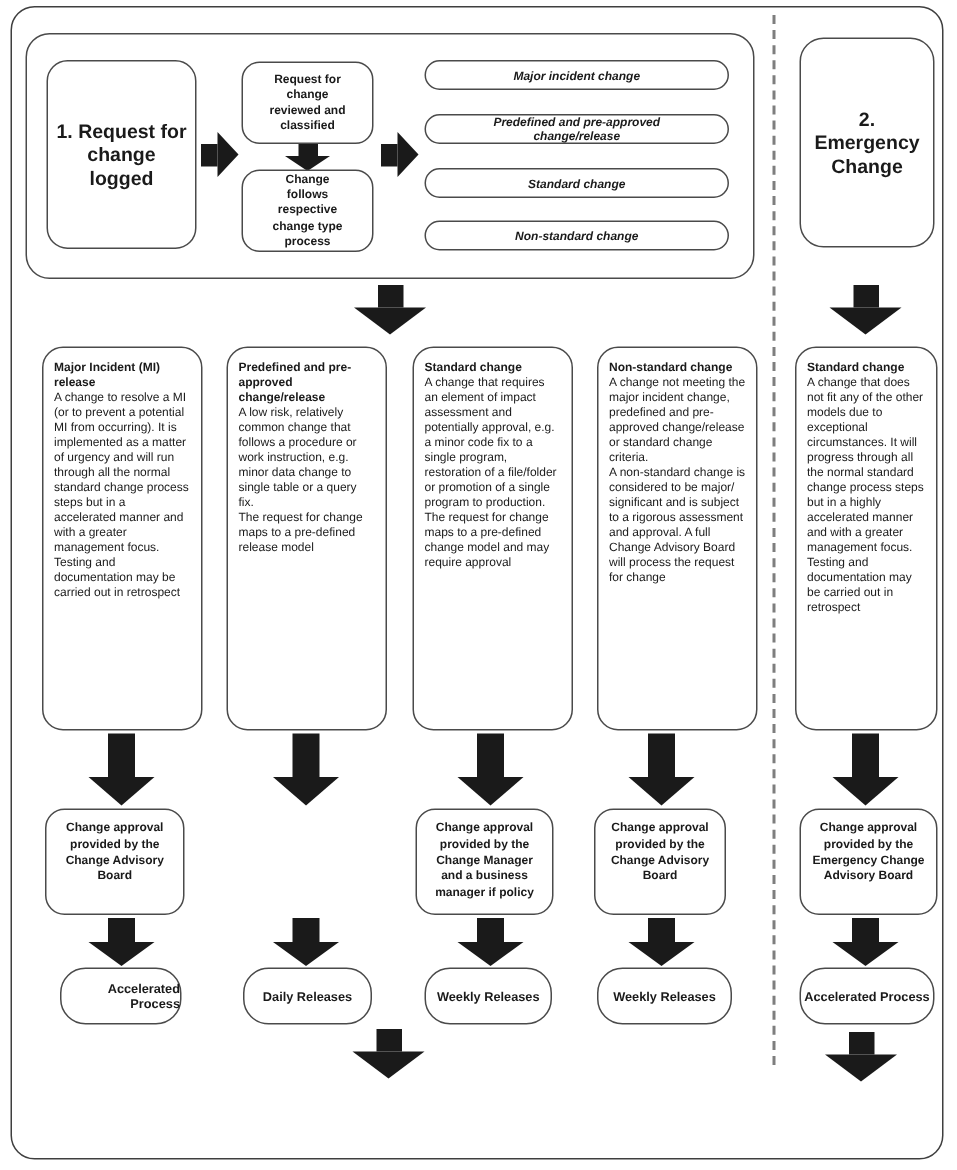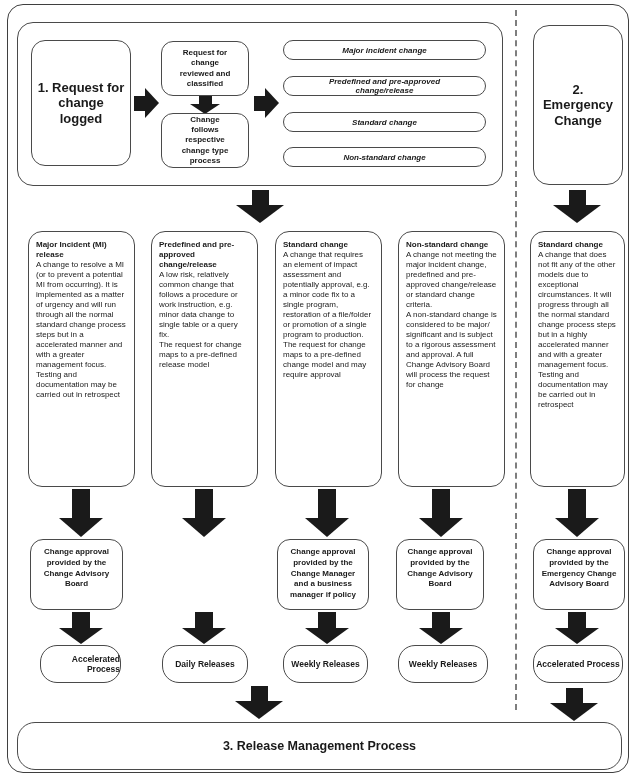--- a/index.html
+++ b/index.html
@@ -98,21 +98,21 @@
   <div class="arrow-right" style="left:254px; top:88px;">
     <span class="shaft"></span>
     <span class="head"></span>
   </div>
 
   <div class="box type-pill" style="left:283px; top:40px; width:203px;">Major incident change</div>
   <div class="box type-pill" style="left:283px; top:76px; width:203px;">Predefined and pre-approved change/release</div>
   <div class="box type-pill" style="left:283px; top:112px; width:203px;">Standard change</div>
   <div class="box type-pill" style="left:283px; top:147px; width:203px;">Non-standard change</div>
 
-  <div class="box big-label" style="left:533px; top:25px; width:90px; height:160px; border-radius:16px;">2. Emergency Change</div>
+  <div class="box big-label" style="left:533px; top:25px; width:90px; height:140px; border-radius:16px;">2. Emergency Change</div>
 
   <div class="arrow-down a-big" style="left:236px; top:190px;">
     <span class="shaft"></span>
     <span class="head"></span>
   </div>
   <div class="arrow-down a-big" style="left:553px; top:190px;">
     <span class="shaft"></span>
     <span class="head"></span>
   </div>
 
@@ -195,15 +195,14 @@
 
   <div class="arrow-down a-big" style="left:235px; top:686px;">
     <span class="shaft"></span>
       <span class="head"></span>
   </div>
   <div class="arrow-down a-big" style="left:550px; top:688px;">
     <span class="shaft"></span>
       <span class="head"></span>
   </div>
 
-  <div class="bottom-box">3. Release Management Process</div>
 
 </div>
 
 </body></html>

